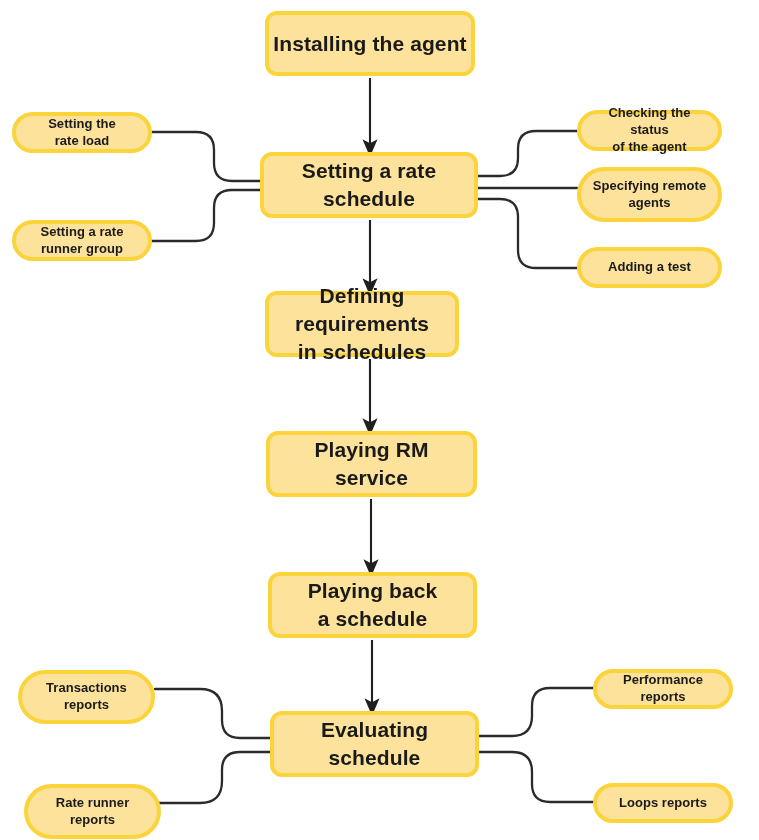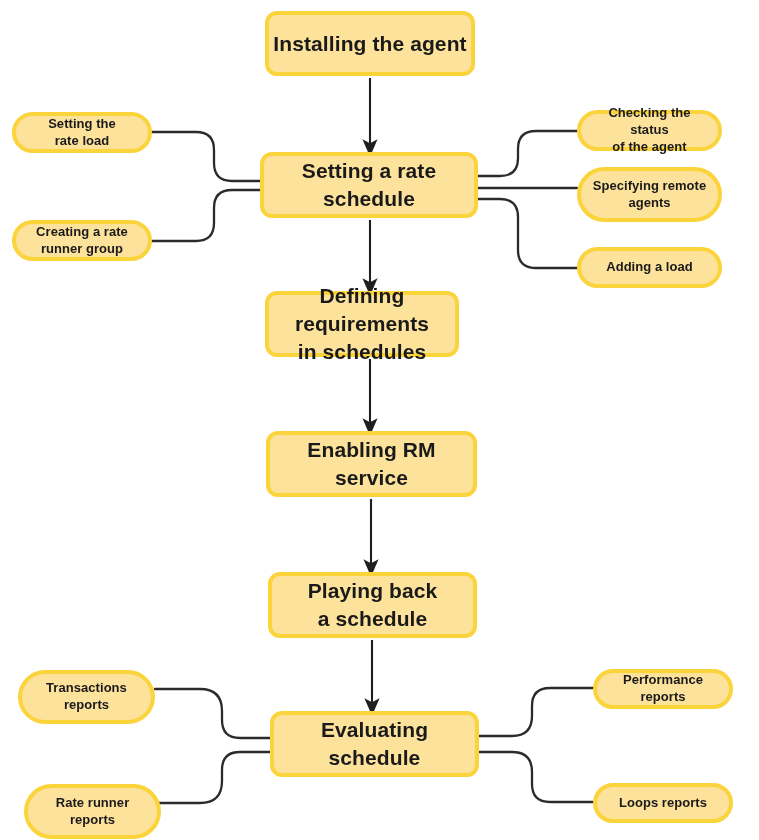--- a/index.html
+++ b/index.html
@@ -96,56 +96,56 @@
   <div class="node node-main" style="left:260px; top:152px; width:218px; height:66px;">
     <span class="node-label">Setting a rate schedule</span>
   </div>
 
   <div class="node node-main" style="left:265px; top:291px; width:194px; height:66px;">
     <span class="node-label">Defining requirements
 in schedules</span>
   </div>
 
   <div class="node node-main" style="left:266px; top:431px; width:211px; height:66px;">
-    <span class="node-label">Enabling RM
+    <span class="node-label">Playing RM
 service</span>
   </div>
 
   <div class="node node-main" style="left:268px; top:572px; width:209px; height:66px;">
     <span class="node-label">Playing back
 a schedule</span>
   </div>
 
   <div class="node node-main" style="left:270px; top:711px; width:209px; height:66px;">
     <span class="node-label">Evaluating
 schedule</span>
   </div>
 
   <div class="node node-leaf" style="left:12px; top:112px; width:140px; height:41px;">
     <span class="node-label">Setting the
 rate load</span>
   </div>
 
   <div class="node node-leaf" style="left:12px; top:220px; width:140px; height:41px;">
-    <span class="node-label">Creating a rate
+    <span class="node-label">Setting a rate
 runner group</span>
   </div>
 
   <div class="node node-leaf" style="left:577px; top:110px; width:145px; height:41px;">
     <span class="node-label">Checking the status
 of the agent</span>
   </div>
 
   <div class="node node-leaf" style="left:577px; top:167px; width:145px; height:55px;">
     <span class="node-label">Specifying remote
 agents</span>
   </div>
 
   <div class="node node-leaf" style="left:577px; top:247px; width:145px; height:41px;">
-    <span class="node-label">Adding a load</span>
+    <span class="node-label">Adding a test</span>
   </div>
 
   <div class="node node-leaf" style="left:18px; top:670px; width:137px; height:54px;">
     <span class="node-label">Transactions reports</span>
   </div>
 
   <div class="node node-leaf" style="left:24px; top:784px; width:137px; height:55px;">
     <span class="node-label">Rate runner reports</span>
   </div>
 

